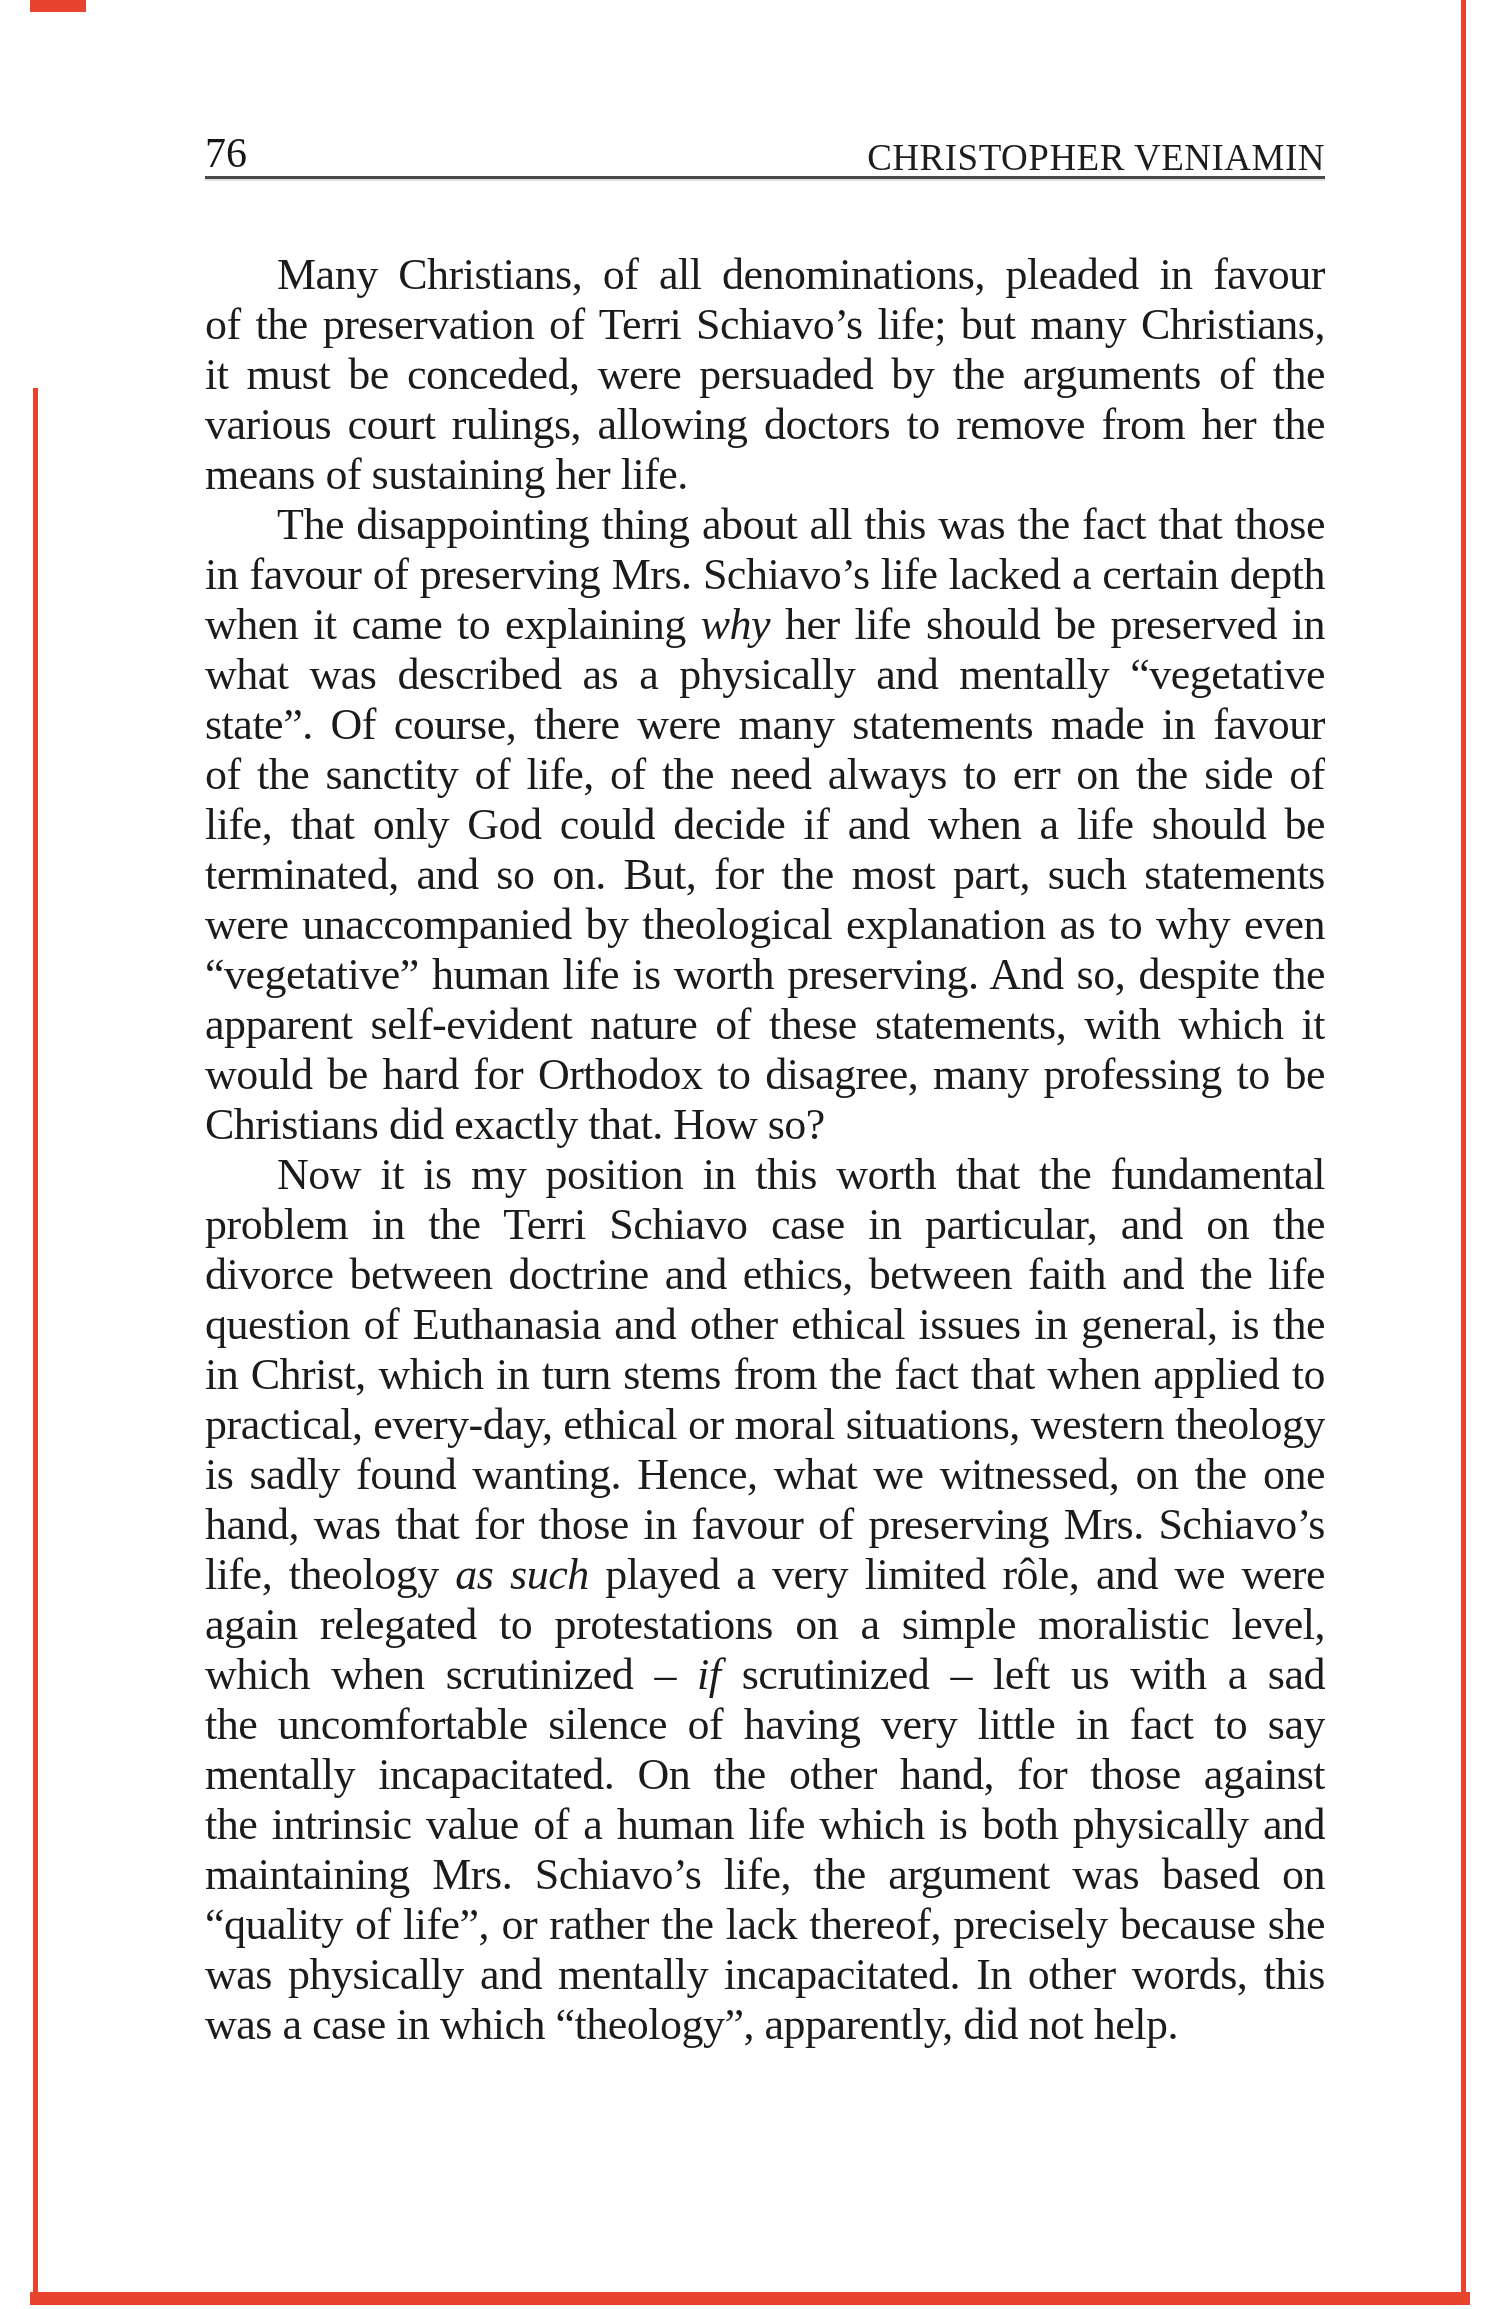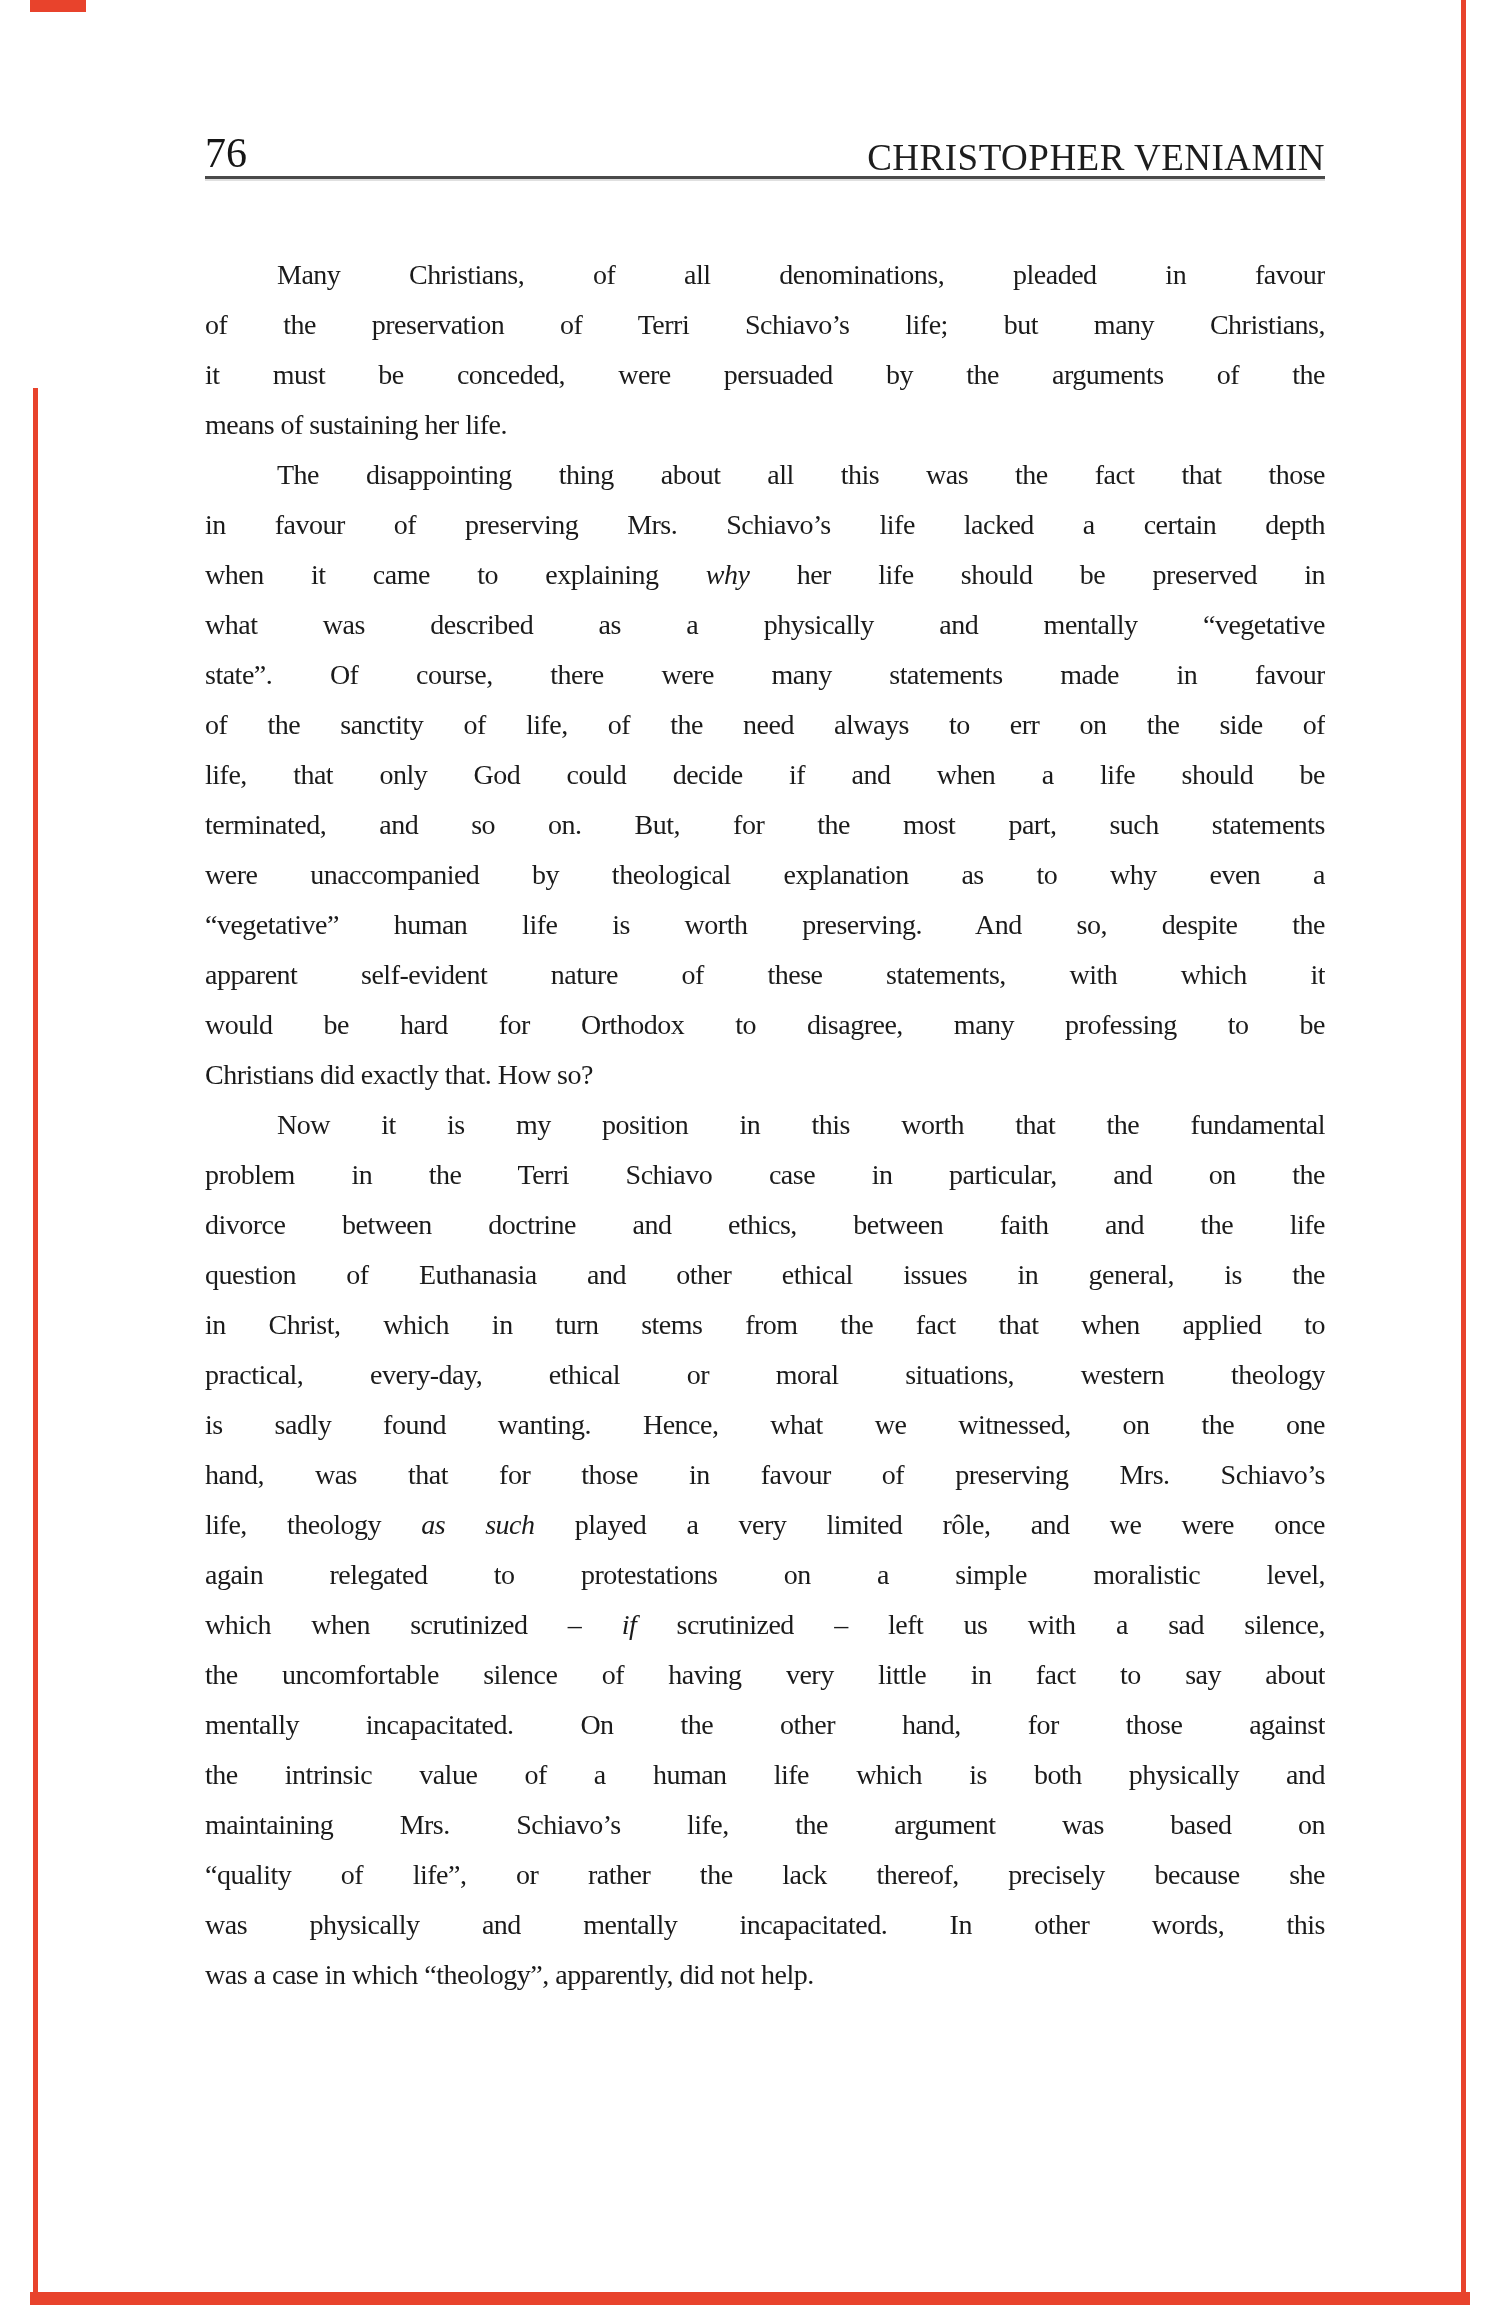--- a/index.html
+++ b/index.html
@@ -60,21 +60,21 @@
   
   .textblock {
     position: absolute;
     left: 205px;
     top: 250px;
     width: 1120px;
   }
   .line {
     height: 50px;
     line-height: 50px;
-    font-size: 28px;
+    font-size: 44px;
     letter-spacing: -0.5px;
     text-align: justify;
     text-align-last: justify;
     white-space: normal;
     overflow: hidden;
   }
   .line.indent { text-indent: 72px; }
   .line.last   { text-align-last: left; }
   .line i      { font-style: italic; }
 </style>
@@ -93,20 +93,21 @@
     <span class="runtitle">CHRISTOPHER VENIAMIN</span>
   </header>
 
   <div class="head-rule"></div>
 
   <main class="textblock">
       <div>
         <div class="line indent"><span>Many Christians, of all denominations, pleaded in favour</span></div>
         <div class="line"><span>of the preservation of Terri Schiavo’s life; but many Christians,</span></div>
         <div class="line"><span>it must be conceded, were persuaded by the arguments of the</span></div>
+        <div class="line"><span>various court rulings, allowing doctors to remove from her the</span></div>
         <div class="line last"><span>means of sustaining her life.</span></div>
       </div>
       <div>
         <div class="line indent"><span>The disappointing thing about all this was the fact that those</span></div>
         <div class="line"><span>in favour of preserving Mrs. Schiavo’s life lacked a certain depth</span></div>
         <div class="line"><span>when it came to explaining </span><i>why</i><span> her life should be preserved in</span></div>
         <div class="line"><span>what was described as a physically and mentally “vegetative</span></div>
         <div class="line"><span>state”. Of course, there were many statements made in favour</span></div>
         <div class="line"><span>of the sanctity of life, of the need always to err on the side of</span></div>
         <div class="line"><span>life, that only God could decide if and when a life should be</span></div>

